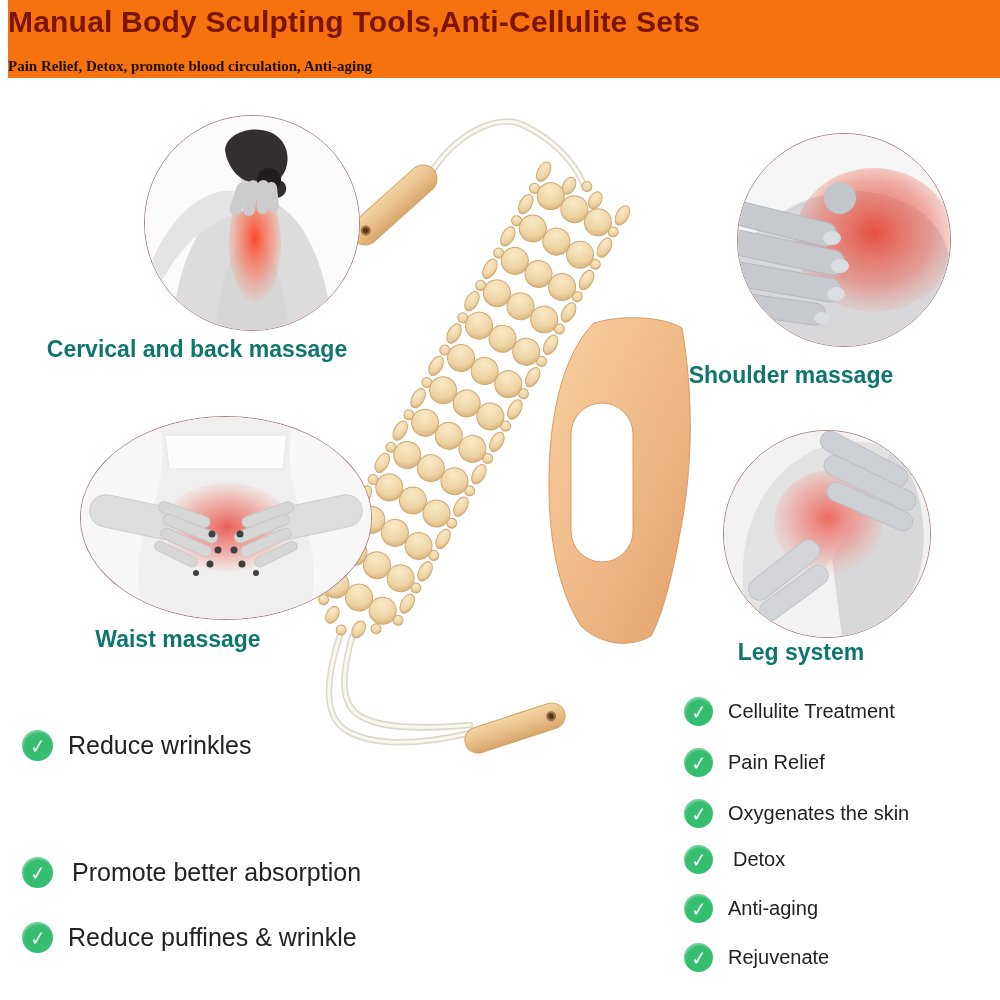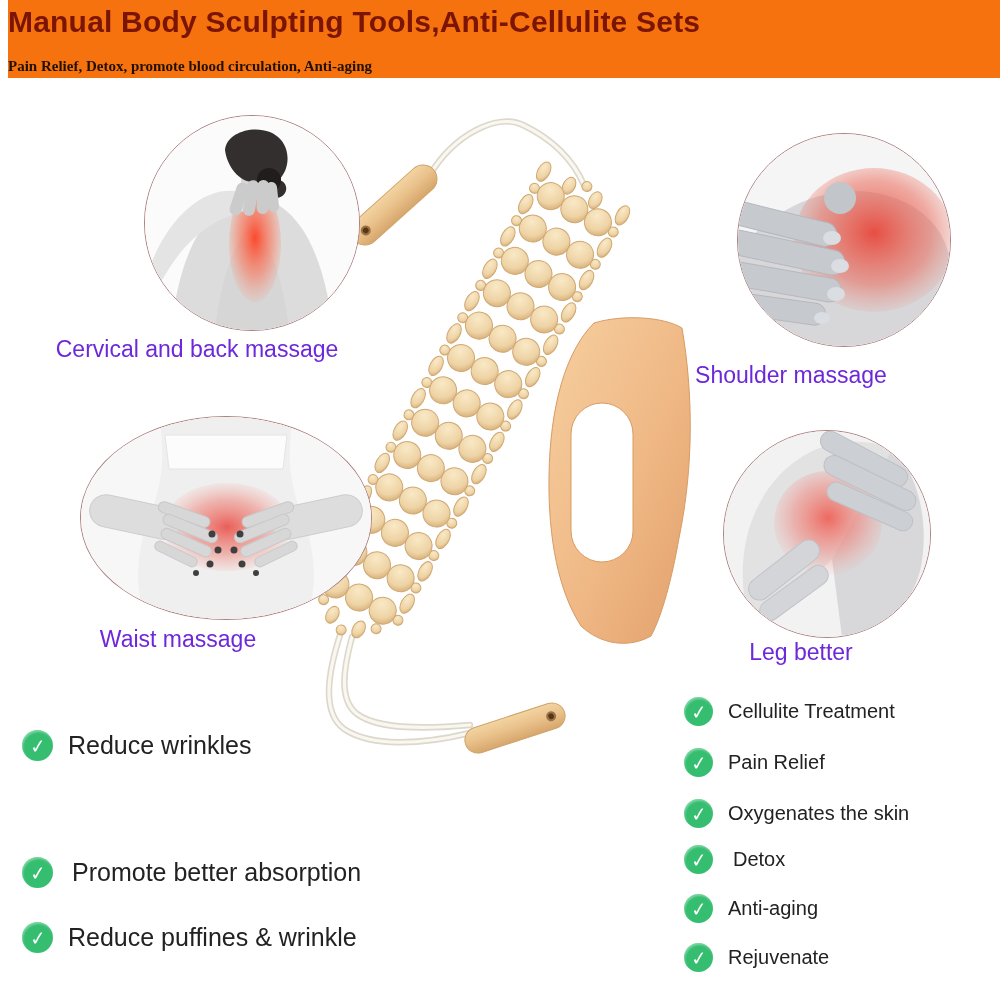--- a/index.html
+++ b/index.html
@@ -18,21 +18,21 @@
   .ropeInner{fill:none;stroke:#F9F7F0;stroke-width:3.2;stroke-linecap:round;}
 
   
   .photo{position:absolute;border:1px solid #AD8080;border-radius:50%;overflow:hidden;background:#fff;}
   .photo svg{display:block;width:100%;height:100%;}
   #photo-cervical{left:104px;top:99px;width:214px;height:214px;}
   #photo-shoulder{left:697px;top:117px;width:212px;height:212px;}
   #photo-waist{left:40px;top:400px;width:290px;height:202px;}
   #photo-leg{left:683px;top:414px;width:206px;height:206px;}
 
-  .caption{position:absolute;font-size:23px;color:#6d28d9;text-align:center;}
+  .caption{position:absolute;font-size:23px;color:#0f766e;text-align:center;font-weight:bold;}
   #cap-cervical{left:37px;top:336px;width:320px;}
   #cap-shoulder{left:660px;top:362px;width:262px;}
   #cap-waist{left:45px;top:626px;width:266px;}
   #cap-leg{left:678px;top:639px;width:246px;}
 
   
   .benefit{position:absolute;display:flex;align-items:center;gap:15px;}
   .benefit .label{font-size:25px;color:#222222;white-space:nowrap;}
   .benefit-r .label{font-size:20px;}
   .check{width:31px;height:31px;min-width:31px;border-radius:50%;background:#36BE70;
@@ -267,21 +267,21 @@
         <rect x="92" y="18" width="96" height="20" rx="10" transform="rotate(28 140 28)"></rect>
         <rect x="96" y="42" width="100" height="20" rx="10" transform="rotate(26 146 52)"></rect>
         <rect x="100" y="66" width="92" height="19" rx="9.5" transform="rotate(24 146 75)"></rect>
       </g>
       <g fill="#D3D5D8" stroke="#C2C4C8" stroke-width="1">
         <rect x="18" y="128" width="84" height="22" rx="11" transform="rotate(-38 60 139)"></rect>
         <rect x="30" y="152" width="80" height="20" rx="10" transform="rotate(-36 70 162)"></rect>
       </g>
     </svg>
   </figure>
-  <div class="caption" id="cap-leg">Leg better</div>
+  <div class="caption" id="cap-leg">Leg system</div>
 
   <div class="benefit" id="bl0">
     <span class="check"></span>
     <span class="label">Reduce wrinkles</span>
   </div>
   <div class="benefit" id="bl2">
     <span class="check"></span>
     <span class="label">Promote better absorption</span>
   </div>
   <div class="benefit" id="bl3">

